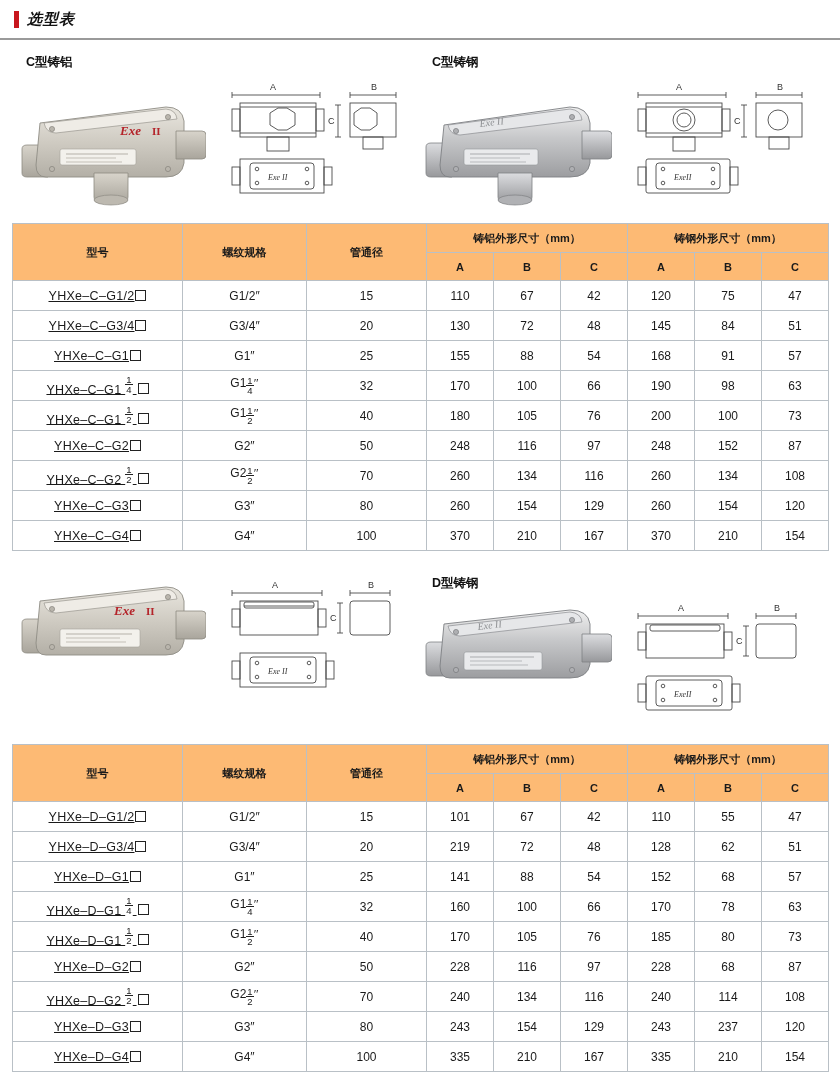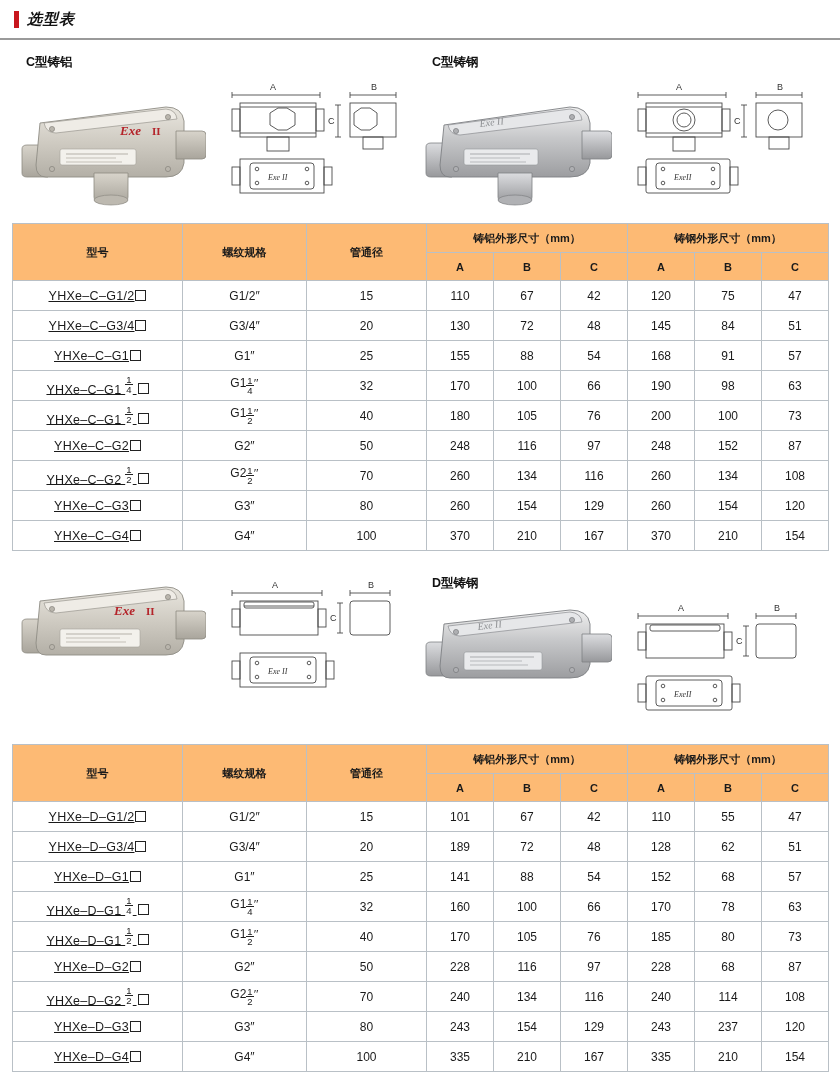--- a/index.html
+++ b/index.html
@@ -551,21 +551,21 @@
           <td>67</td>
           <td>42</td>
           <td>110</td>
           <td>55</td>
           <td>47</td>
         </tr>
         <tr>
           <td class="model-cell">YHXe–D–G3/4<span class="sq"></span></td>
           <td>G3/4″</td>
           <td>20</td>
-          <td>189</td>
+          <td>219</td>
           <td>72</td>
           <td>48</td>
           <td>128</td>
           <td>62</td>
           <td>51</td>
         </tr>
         <tr>
           <td class="model-cell">YHXe–D–G1<span class="sq"></span></td>
           <td>G1″</td>
           <td>25</td>

